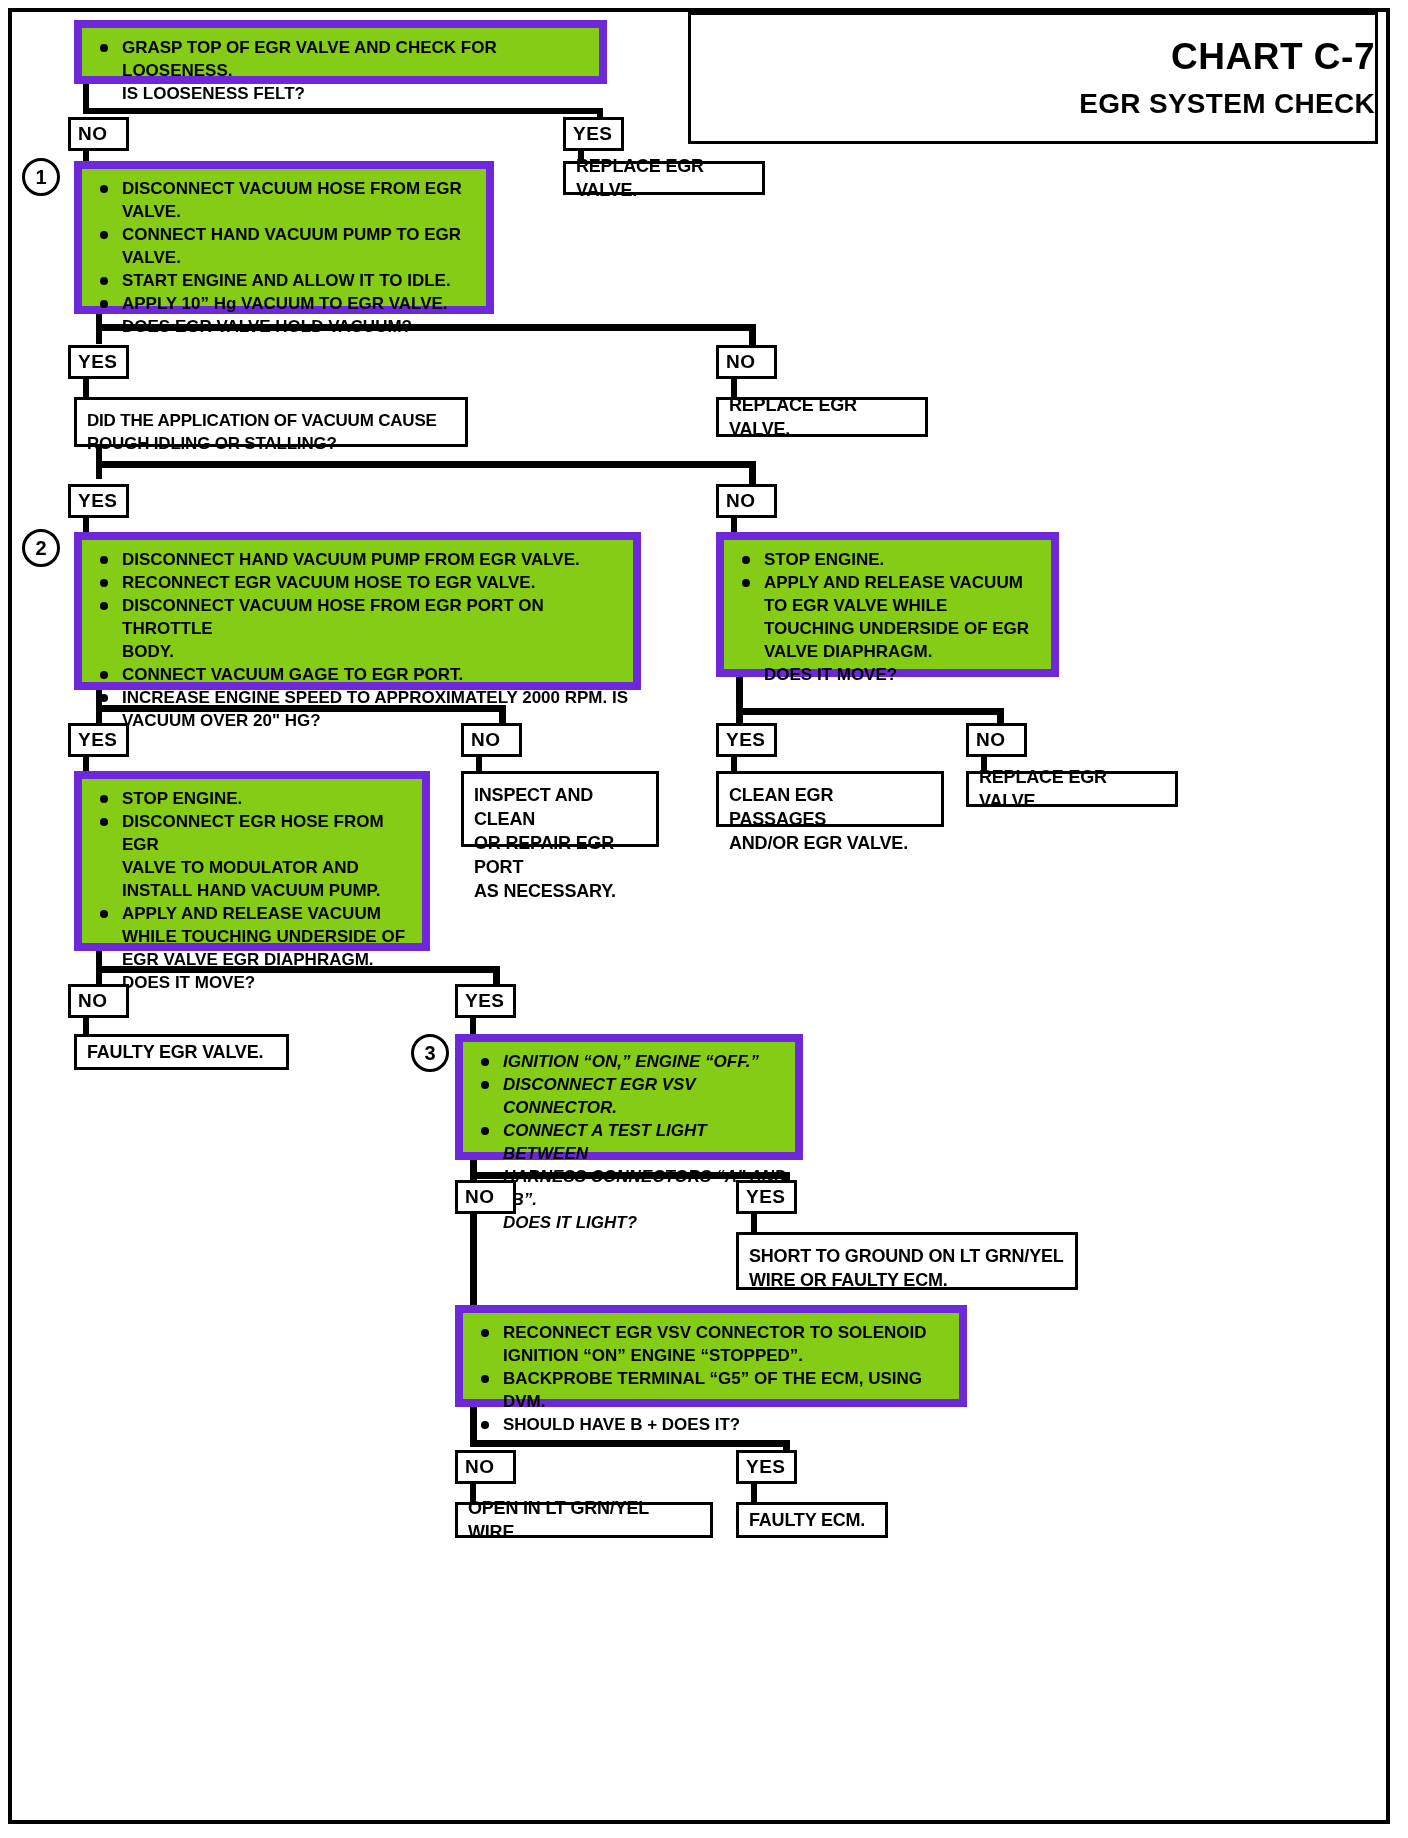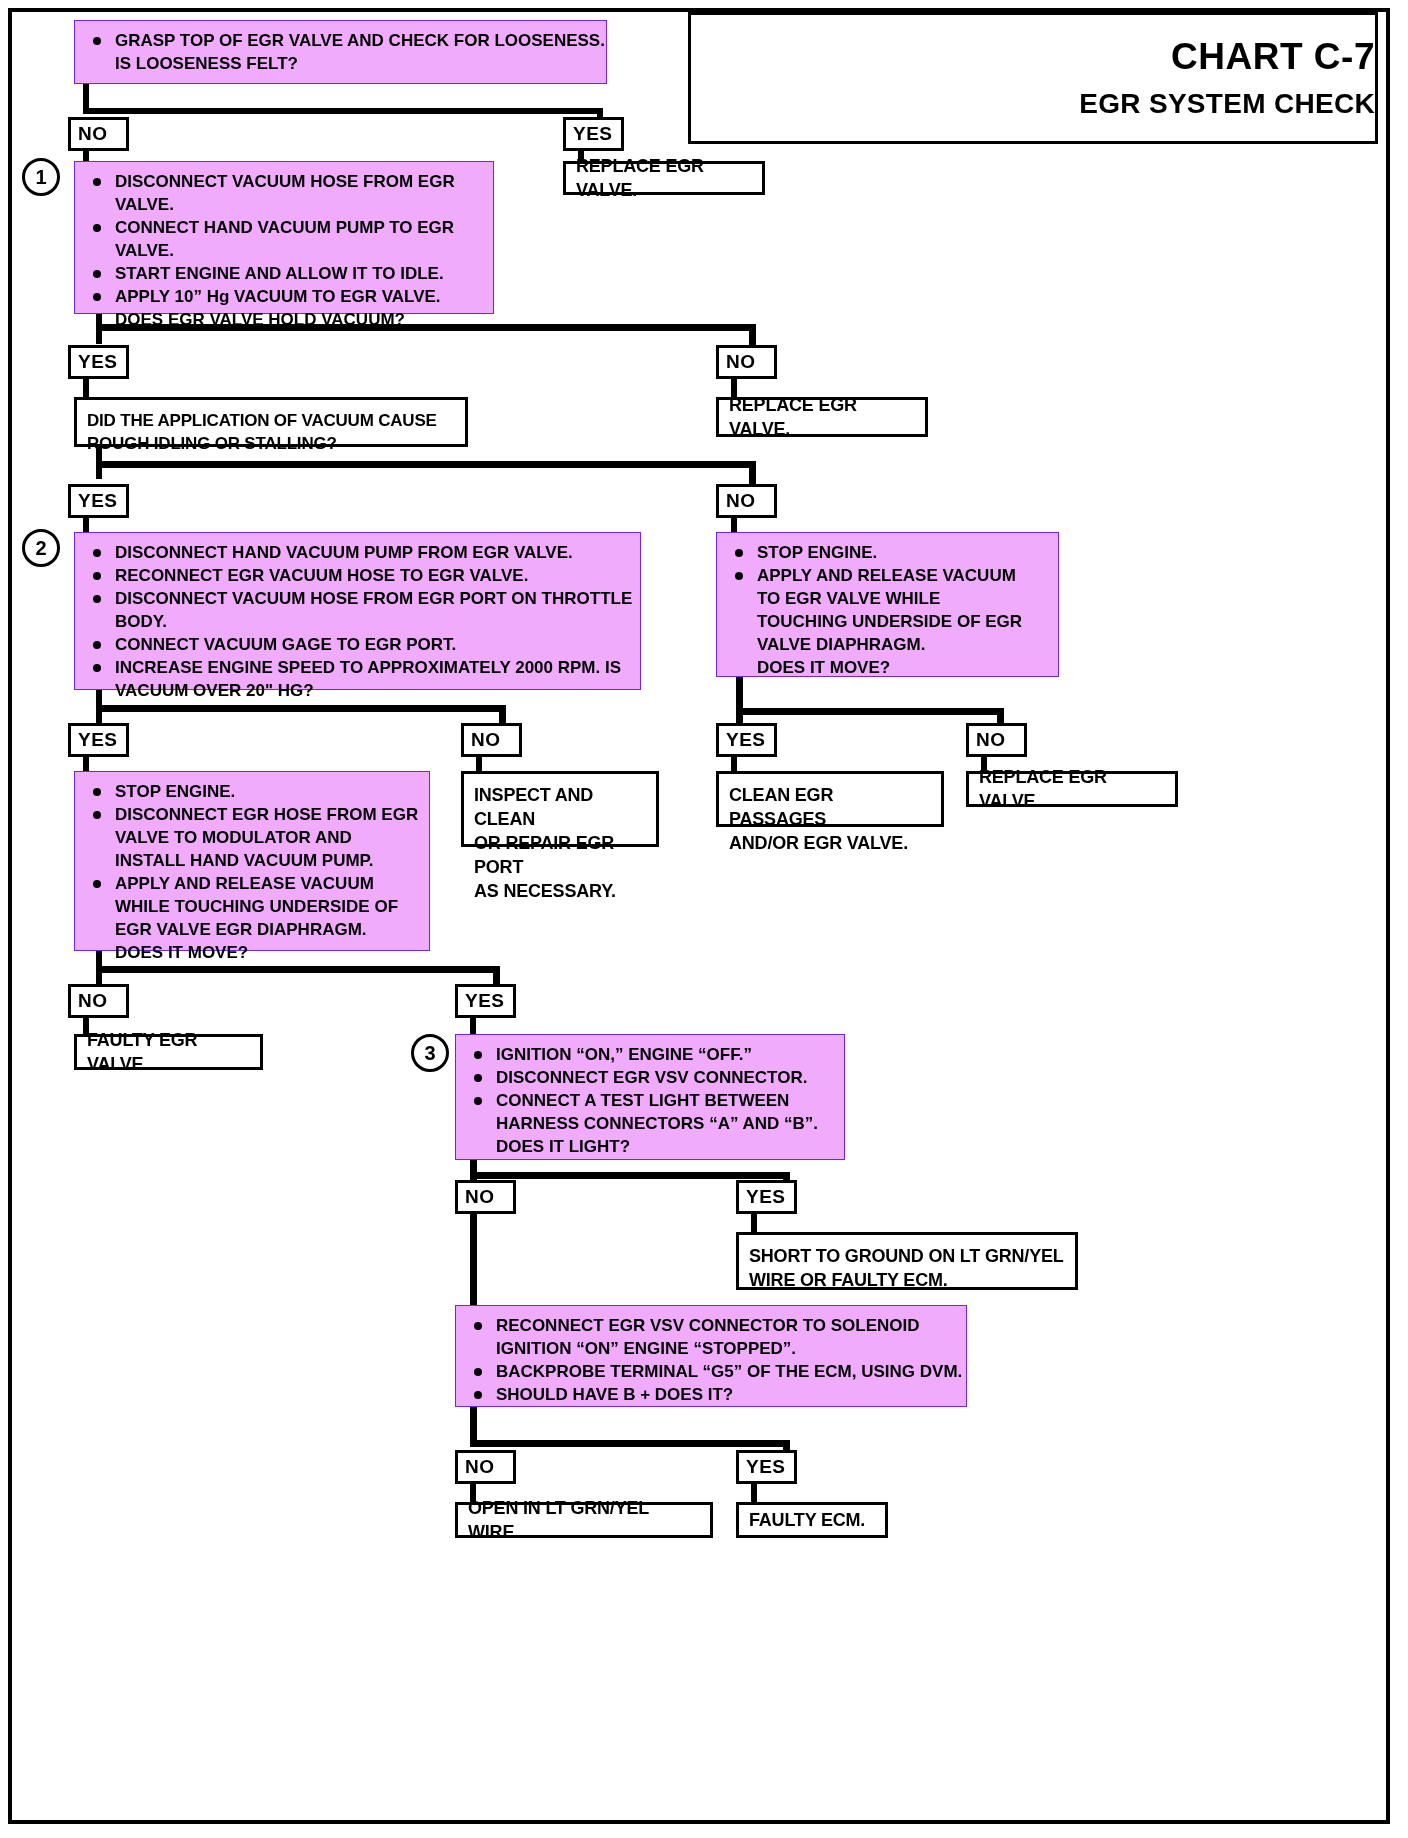--- a/index.html
+++ b/index.html
@@ -36,23 +36,23 @@
     letter-spacing: -0.2px;
     color: #000;
   }
   .box .txt {
     display: block;
     white-space: pre-line;
   }
   
   .bullets {
     position: absolute;
-    border: 1px solid #6d28d9;
-    box-sizing: border-box;
-    background: #f0abfc;
+    border: 8px solid #6d28d9;
+    box-sizing: border-box;
+    background: #84cc16;
     padding: 8px 0 8px 10px;
   }
   .bullets ul {
     list-style: none;
     margin: 0;
     padding: 0;
   }
   .bullets li {
     position: relative;
     padding-left: 30px;
@@ -298,29 +298,29 @@
   <div class="vline" style="left:96px; top:951px; width:6px; height:40px;"></div>
   <div class="hline" style="left:96px; top:966px; width:404px; height:7px;"></div>
   <div class="vline" style="left:493px; top:966px; width:7px; height:22px;"></div>
 
   <div class="tag" style="left:68px; top:984px; width:61px; height:34px;">NO</div>
   <div class="vline" style="left:83px; top:1015px; width:6px; height:20px;"></div>
 
   <div class="tag" style="left:455px; top:984px; width:61px; height:34px;">YES</div>
   <div class="vline" style="left:470px; top:1015px; width:6px; height:20px;"></div>
 
-  <div class="box pad10 t18" style="left:74px; top:1034px; width:189px; height:36px; display:flex; align-items:center;">
+  <div class="box pad10 t18" style="left:74px; top:1034px; width:215px; height:36px; display:flex; align-items:center;">
     <span class="txt">FAULTY EGR VALVE.</span>
   </div>
 
   <div class="stepnum" style="left:411px; top:1034px;">
     <span>3</span>
   </div>
 
-  <div class="bullets" style="left:455px; top:1034px; width:390px; height:126px;">
+  <div class="bullets" style="left:455px; top:1034px; width:348px; height:126px;font-style:italic;">
     <ul>
       <li class="t17">IGNITION “ON,” ENGINE “OFF.”</li>
       <li class="t17">DISCONNECT EGR VSV CONNECTOR.</li>
       <li class="t17">CONNECT A TEST LIGHT BETWEEN
 HARNESS CONNECTORS “A” AND “B”.</li>
       <li class="nobullet t17">DOES IT LIGHT?</li>
     </ul>
   </div>
 
   <div class="vline" style="left:470px; top:1160px; width:7px; height:38px;"></div>

